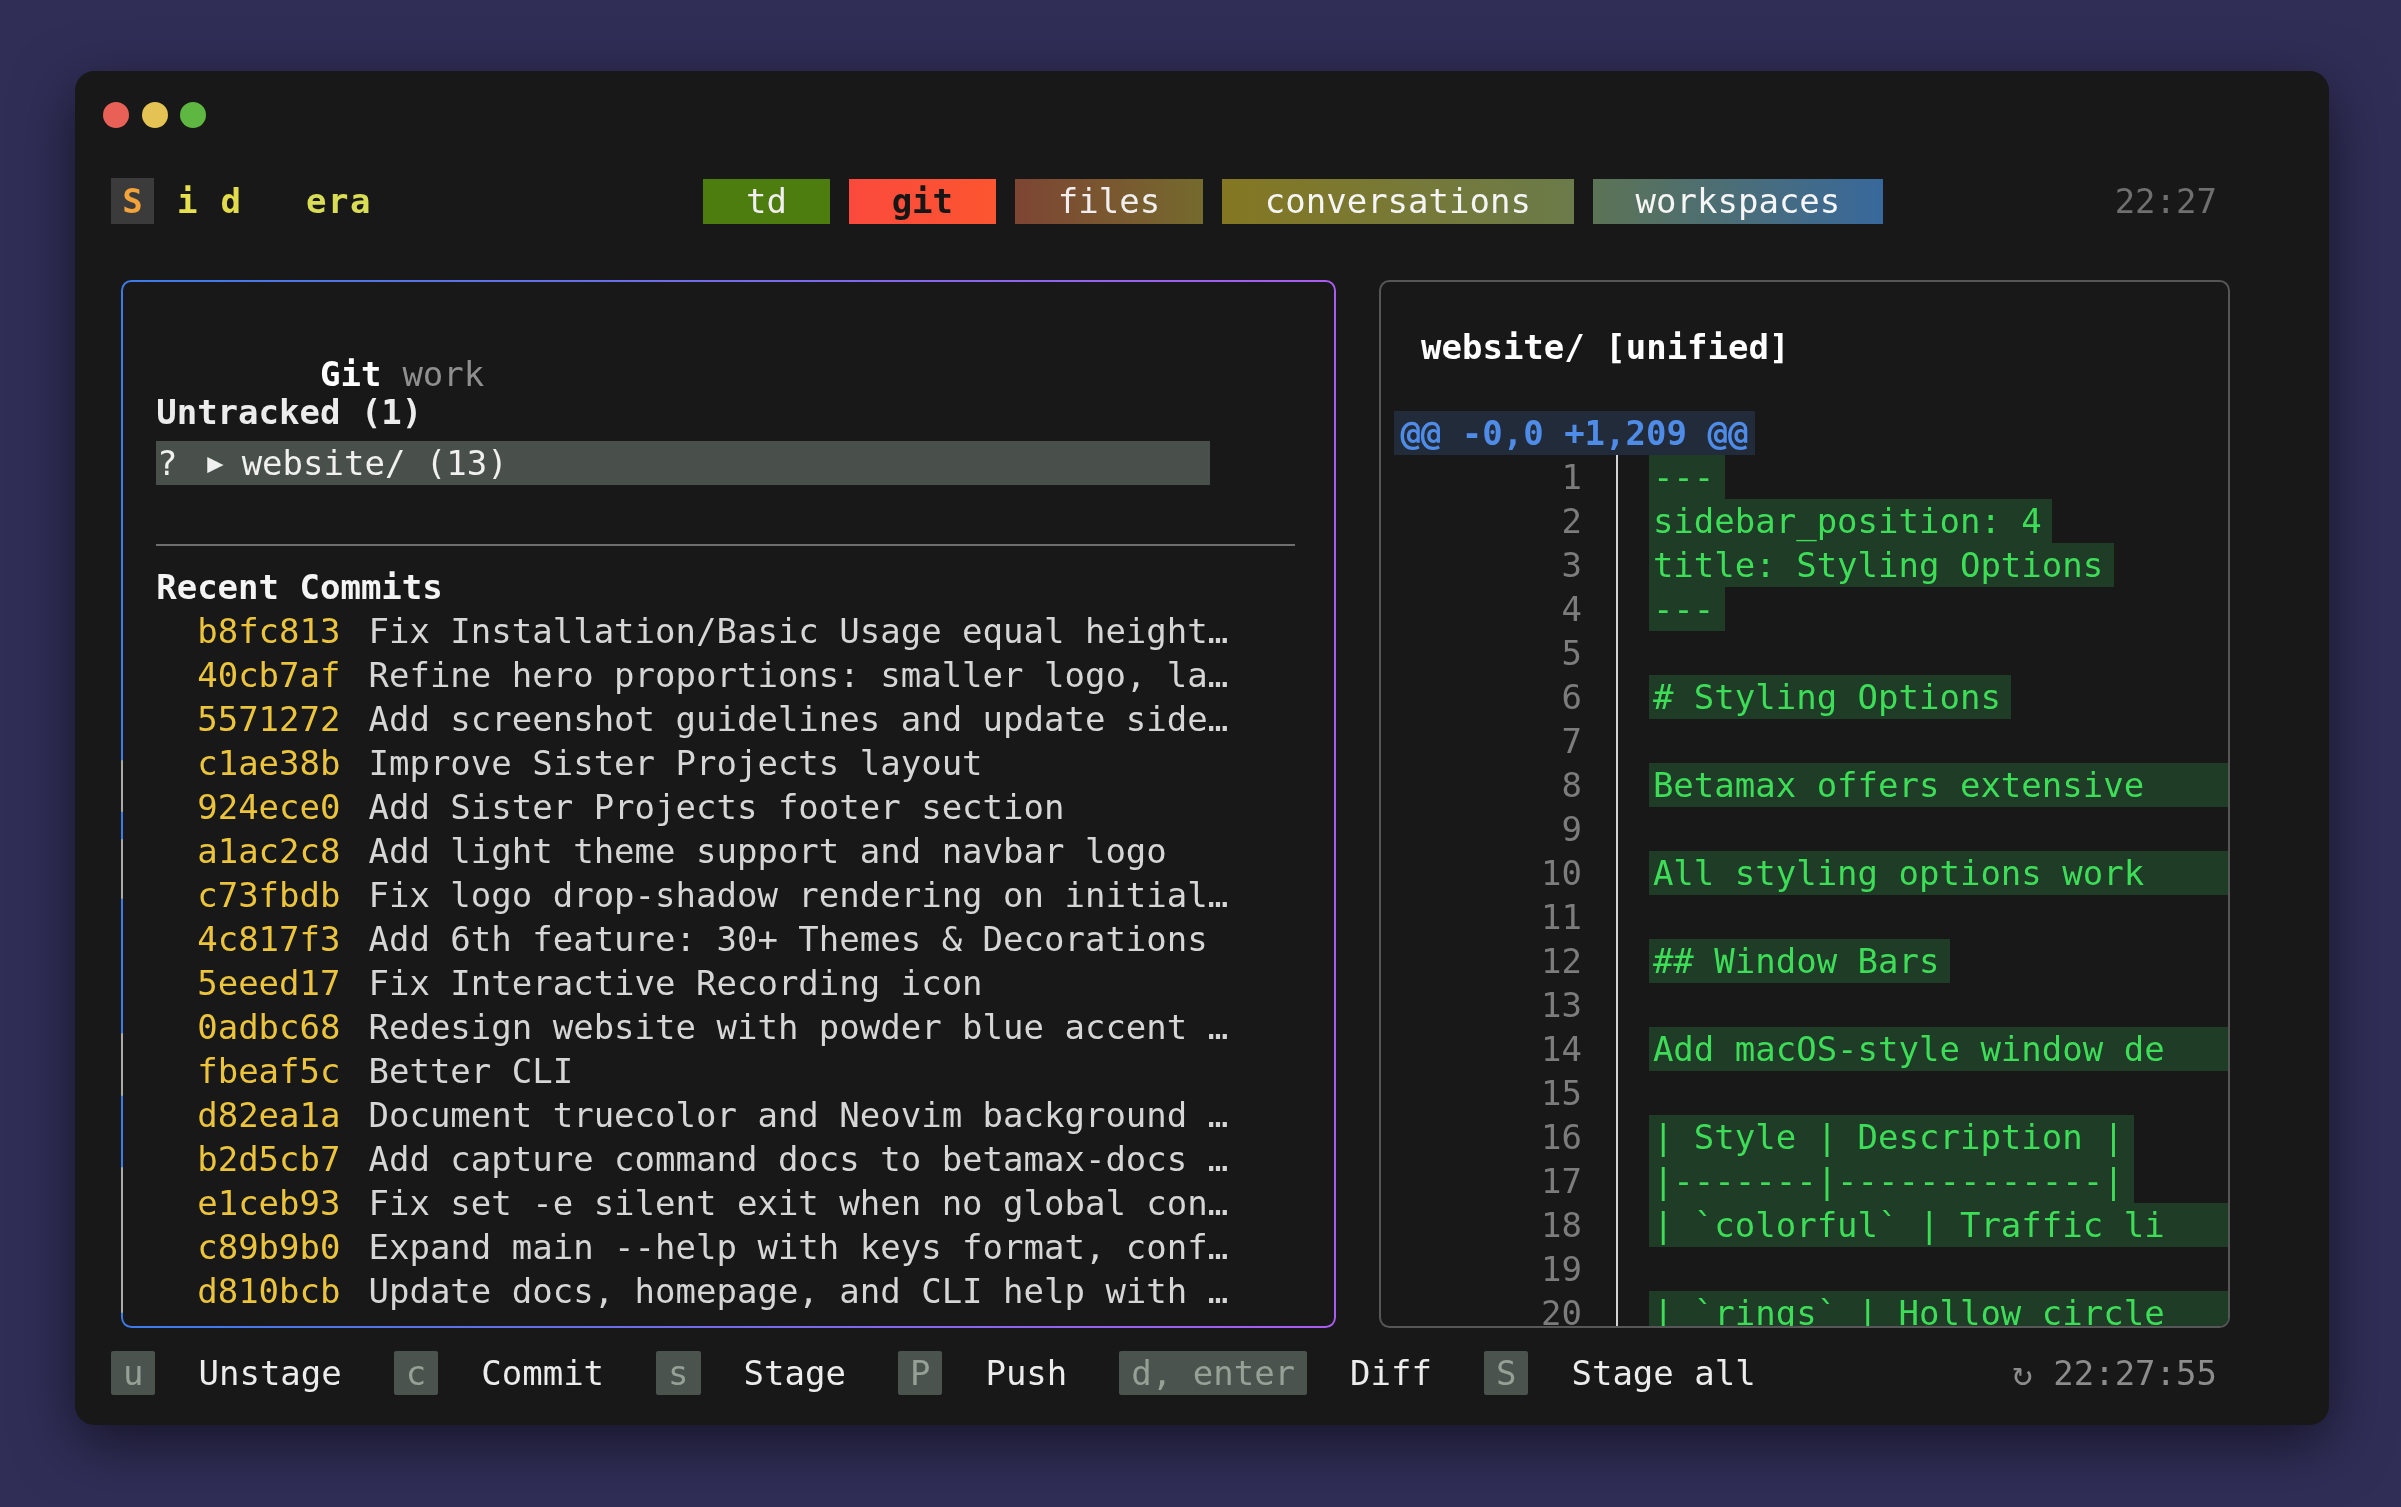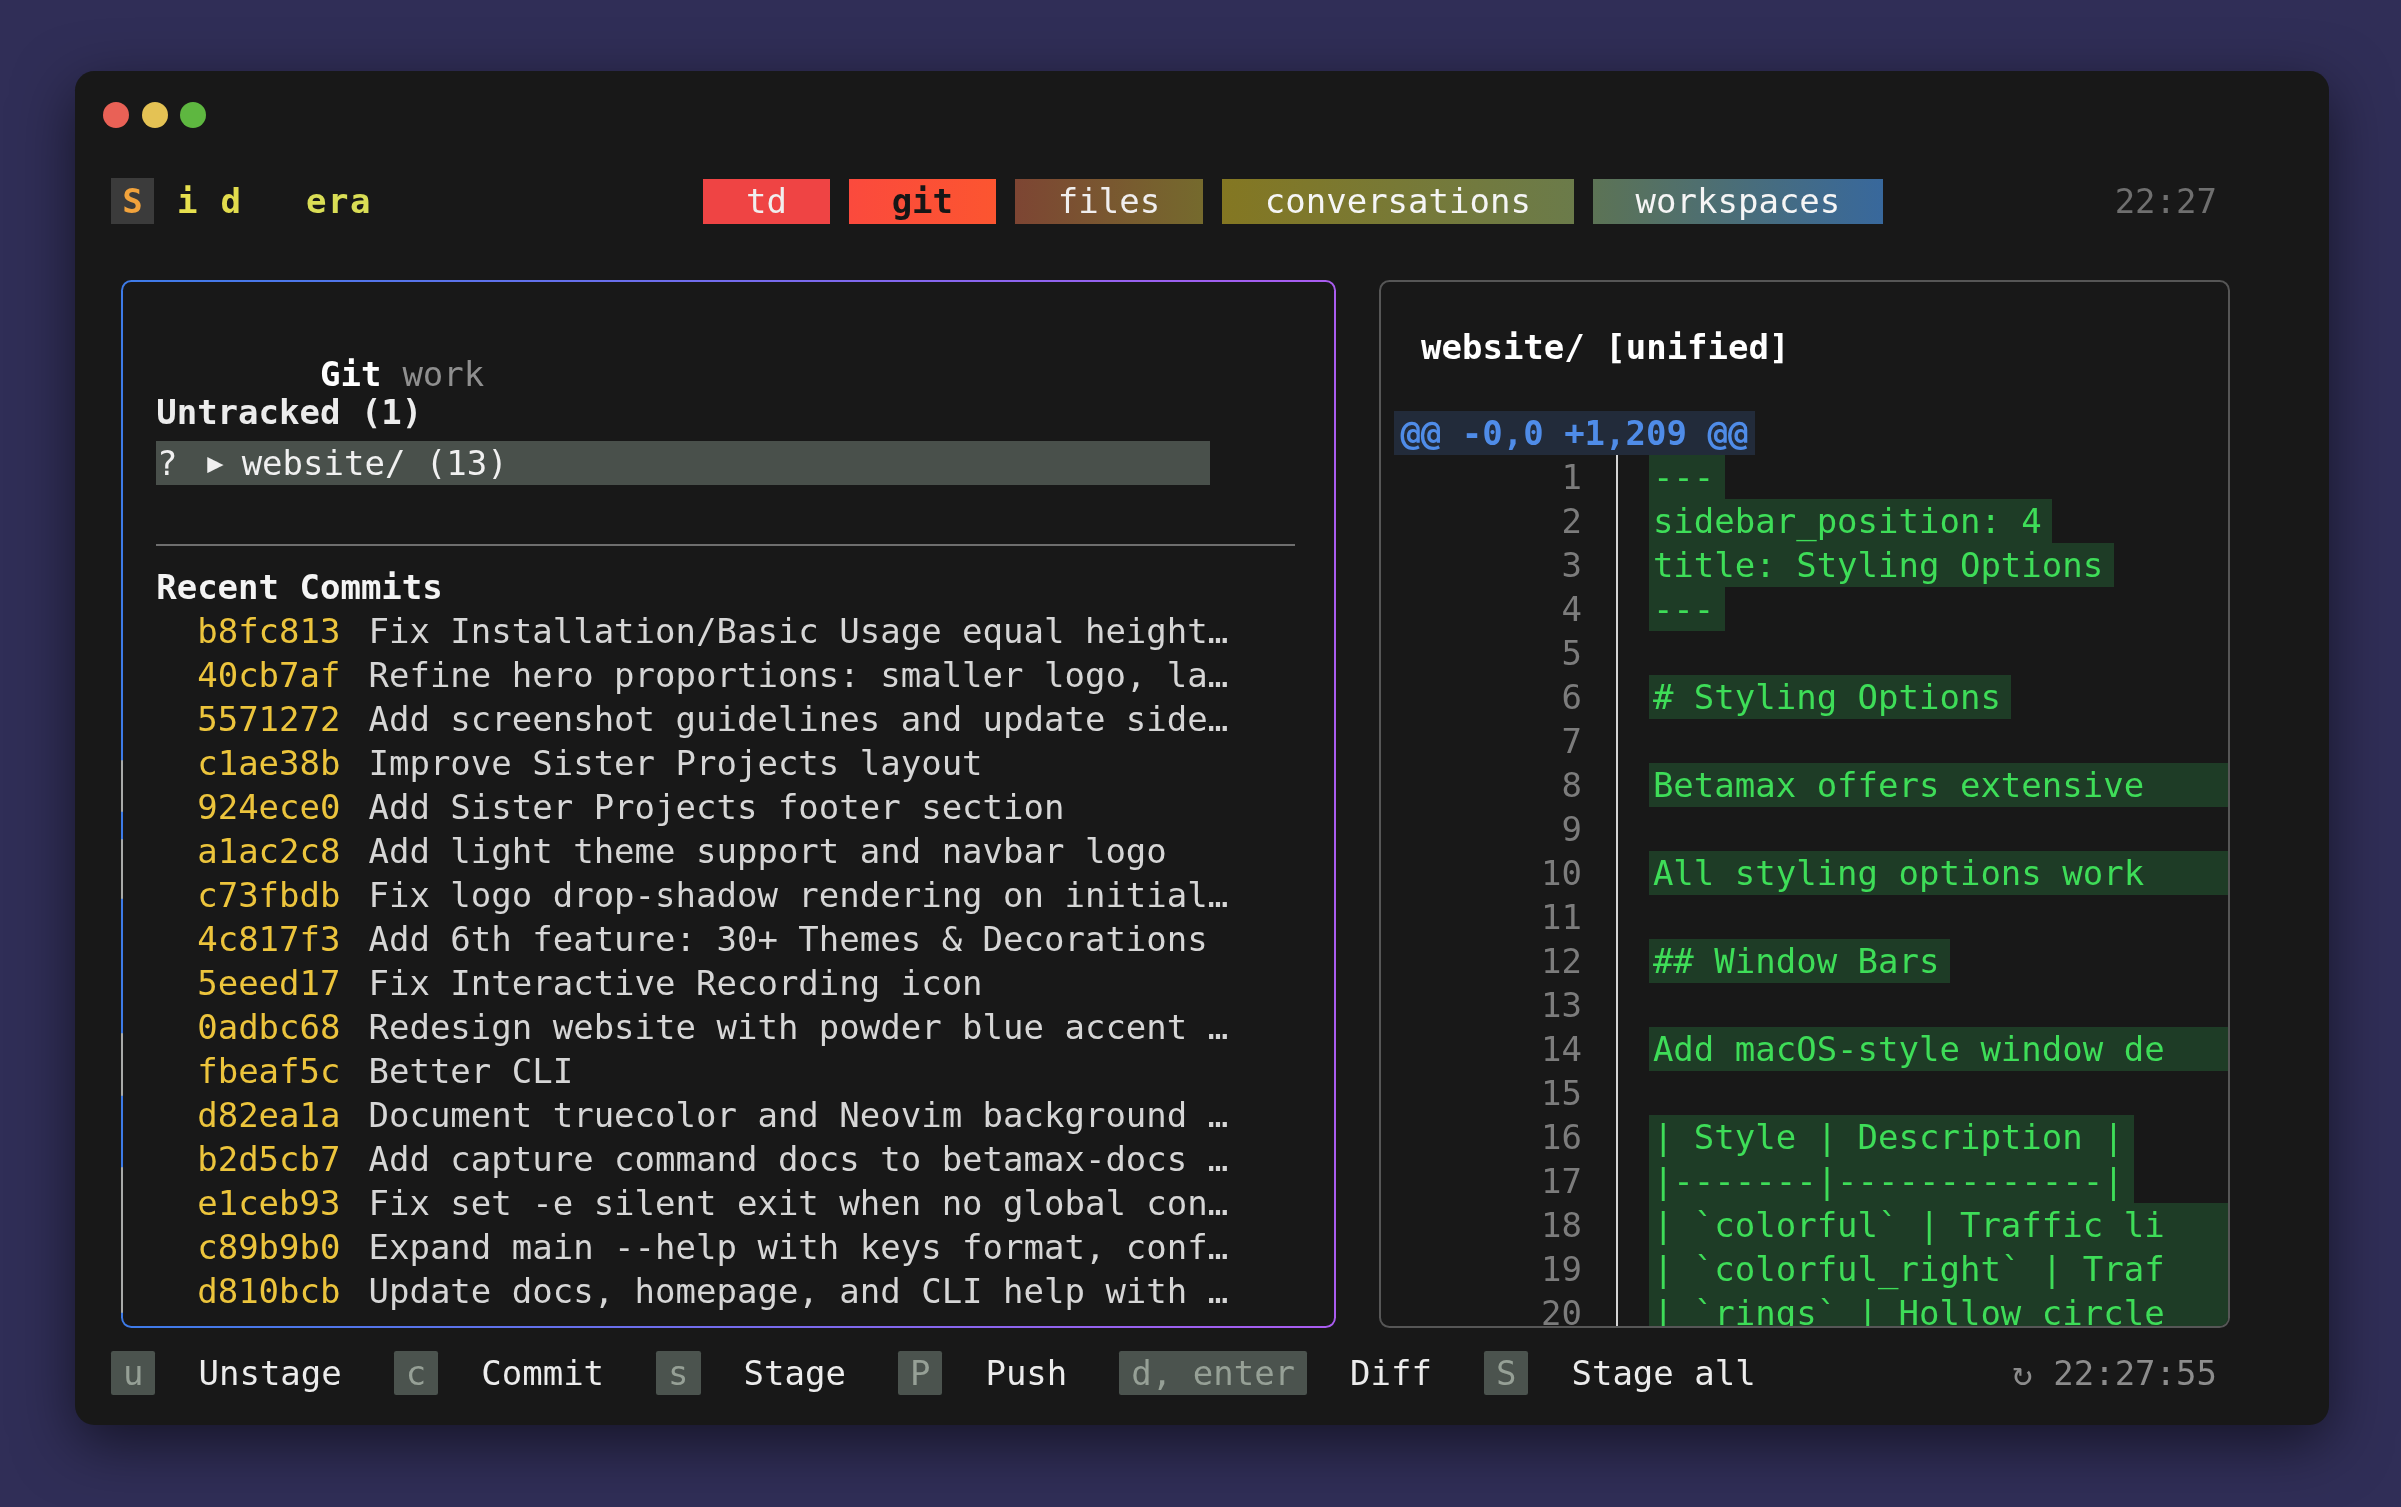--- a/index.html
+++ b/index.html
@@ -101,21 +101,21 @@
     </div>
 
   <div class="topbar">
     <div class="brand">
         <span class="badge" style="color: rgb(242, 163, 60);">S</span>
         <span class="bletter" style="color: rgb(231, 224, 78);">i</span>
         <span class="bletter" style="color: rgb(226, 220, 77);">d</span>
         <span class="bsuffix" style="color: rgb(217, 221, 85);">era</span>
       </div>
     <div class="tabbar">
-        <div class="tab" style="background: #ef4444; color: rgb(240, 238, 238);">td</div>
+        <div class="tab" style="background: #4d7c0f; color: rgb(240, 238, 238);">td</div>
         <div class="tab" style="background: linear-gradient(90deg, rgb(251, 74, 61), rgb(252, 85, 48)); color: rgb(22, 22, 22); font-weight: bold;">git</div>
         <div class="tab" style="background: linear-gradient(90deg, rgb(125, 69, 51), rgb(117, 106, 45)); color: rgb(240, 238, 238);">files</div>
         <div class="tab" style="background: linear-gradient(90deg, rgb(132, 119, 34), rgb(107, 123, 74)); color: rgb(245, 245, 245);">conversations</div>
         <div class="tab" style="background: linear-gradient(90deg, rgb(92, 115, 85), rgb(56, 104, 156)); color: rgb(245, 245, 245);">workspaces</div>
       </div>
     <div class="clock">22:27</div>
   </div>
 
   <div class="gpanel">
     <div class="tick" style="top:480px;height:52px;"></div>
@@ -172,21 +172,21 @@
         <div class="dline"><span class="ln">9</span><span class="vsep"></span><span class="ctext"></span></div>
         <div class="dline"><span class="ln">10</span><span class="vsep"></span><span class="ctext clip">All styling options work</span></div>
         <div class="dline"><span class="ln">11</span><span class="vsep"></span><span class="ctext"></span></div>
         <div class="dline"><span class="ln">12</span><span class="vsep"></span><span class="ctext"><span class="add">## Window Bars</span></span></div>
         <div class="dline"><span class="ln">13</span><span class="vsep"></span><span class="ctext"></span></div>
         <div class="dline"><span class="ln">14</span><span class="vsep"></span><span class="ctext clip">Add macOS-style window de</span></div>
         <div class="dline"><span class="ln">15</span><span class="vsep"></span><span class="ctext"></span></div>
         <div class="dline"><span class="ln">16</span><span class="vsep"></span><span class="ctext"><span class="add">| Style | Description |</span></span></div>
         <div class="dline"><span class="ln">17</span><span class="vsep"></span><span class="ctext"><span class="add">|-------|-------------|</span></span></div>
         <div class="dline"><span class="ln">18</span><span class="vsep"></span><span class="ctext clip">| `colorful` | Traffic li</span></div>
-        <div class="dline"><span class="ln">19</span><span class="vsep"></span><span class="ctext clip">| `colorful_right` | Traf</span></div>
+        <div class="dline"><span class="ln">19</span><span class="vsep"></span></div>
         <div class="dline"><span class="ln">20</span><span class="vsep"></span><span class="ctext clip">| `rings` | Hollow circle</span></div>
       </div>
   </div>
 
   <div class="statusbar">
     <span id="hints" style="display:flex;align-items:center;">
         <span class="hint">
           <span class="key">u</span>
           <span class="hlabel">Unstage</span>
         </span>

